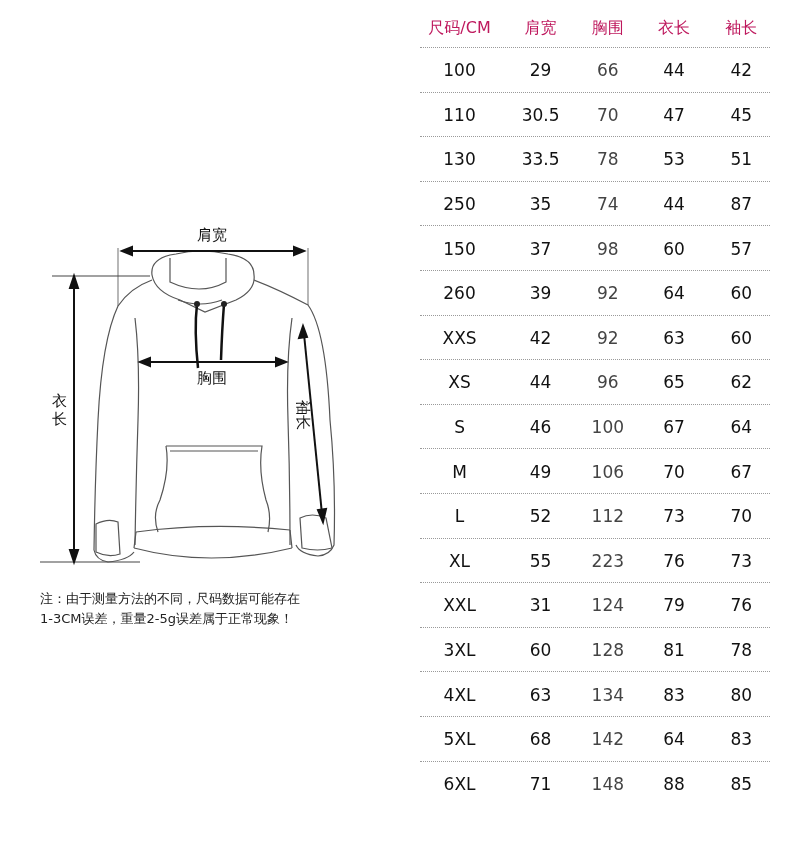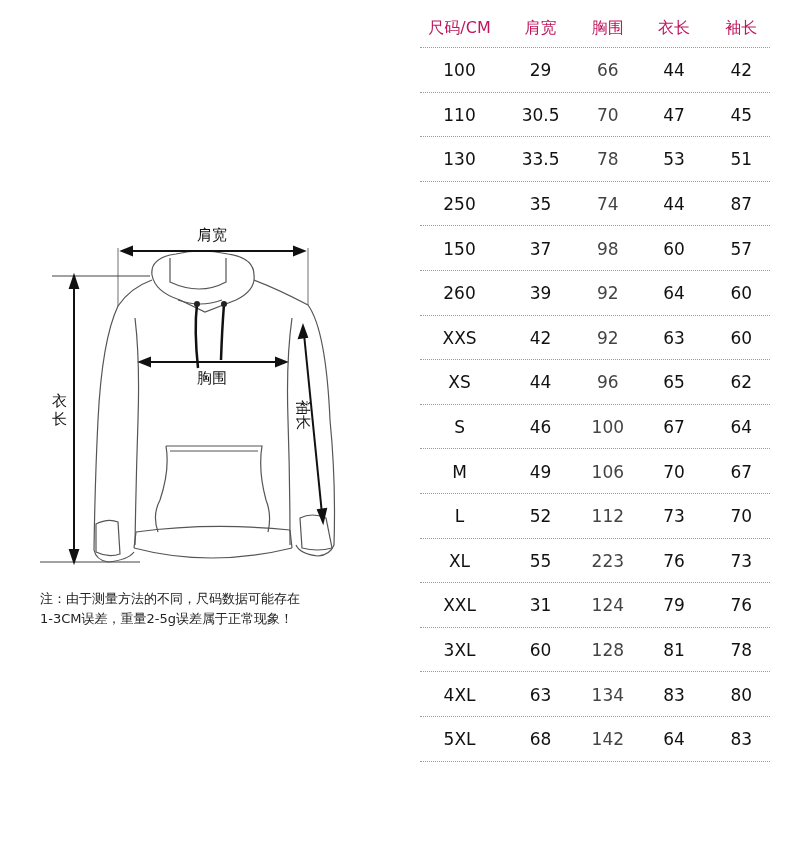--- a/index.html
+++ b/index.html
@@ -211,14 +211,21 @@
         <div class="td c3">83</div>
         <div class="td c4">80</div>
       </div>
       <div class="tr">
         <div class="td c0">5XL</div>
         <div class="td c1">68</div>
         <div class="td c2">142</div>
         <div class="td c3">64</div>
         <div class="td c4">83</div>
       </div>
+      <div class="tr last">
+        <div class="td c0">6XL</div>
+        <div class="td c1">71</div>
+        <div class="td c2">148</div>
+        <div class="td c3">88</div>
+        <div class="td c4">85</div>
+      </div>
     </div>
 </div>
 
 </body></html>

